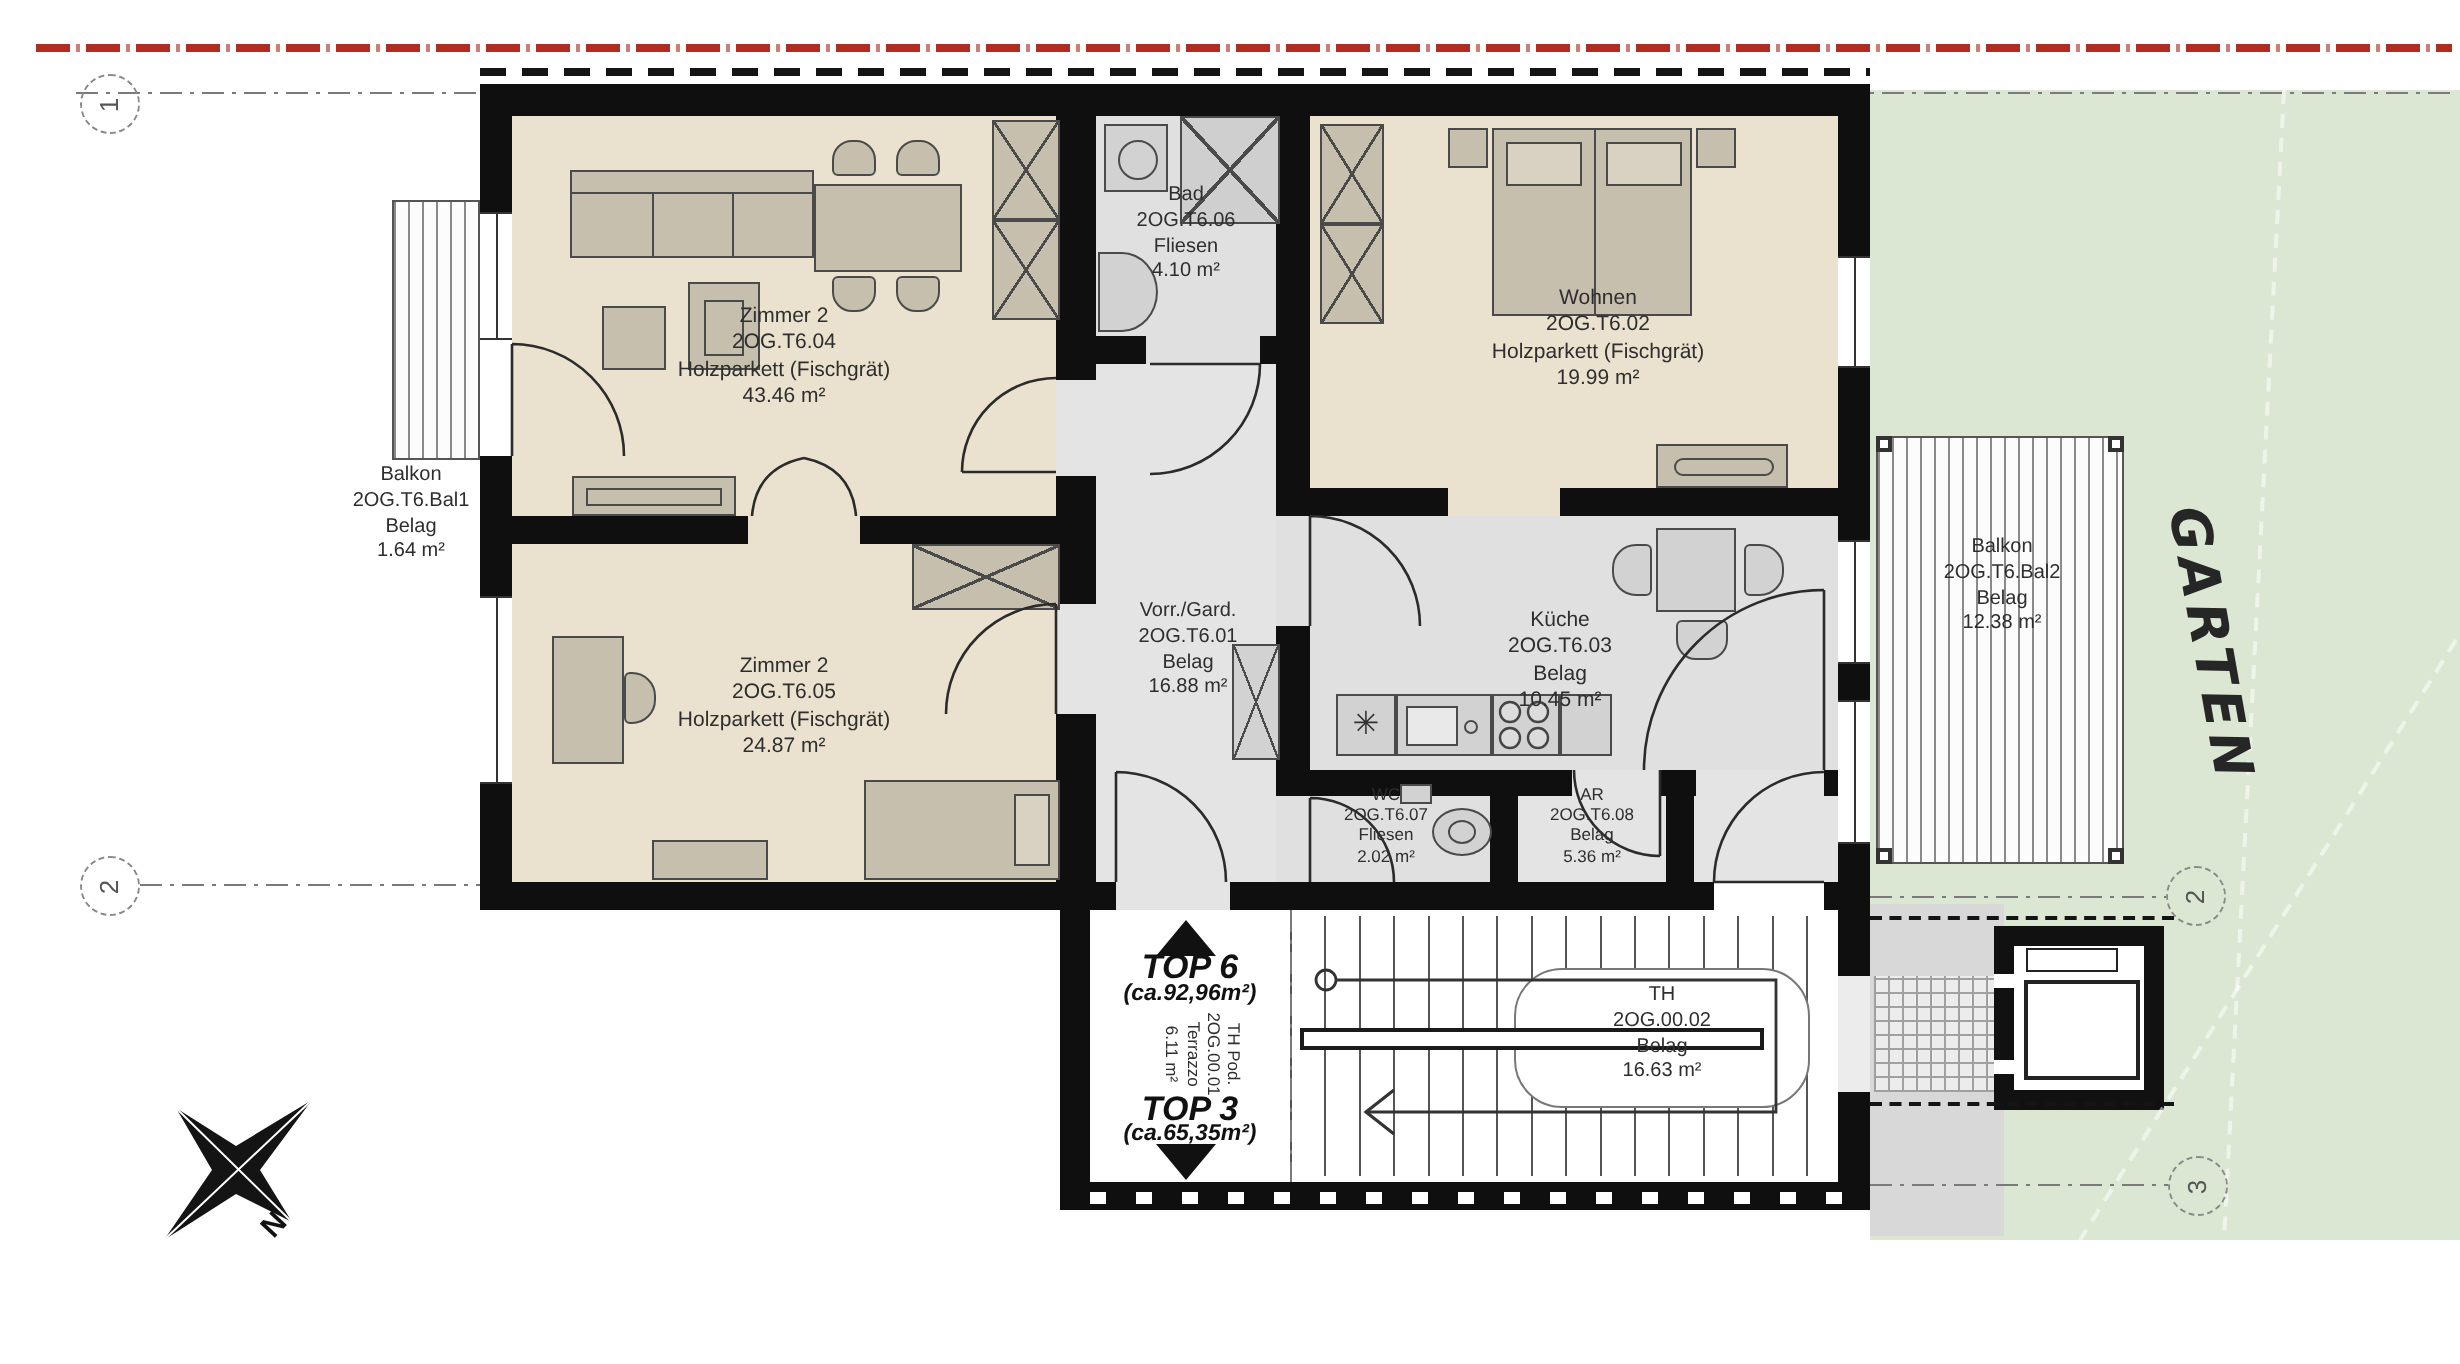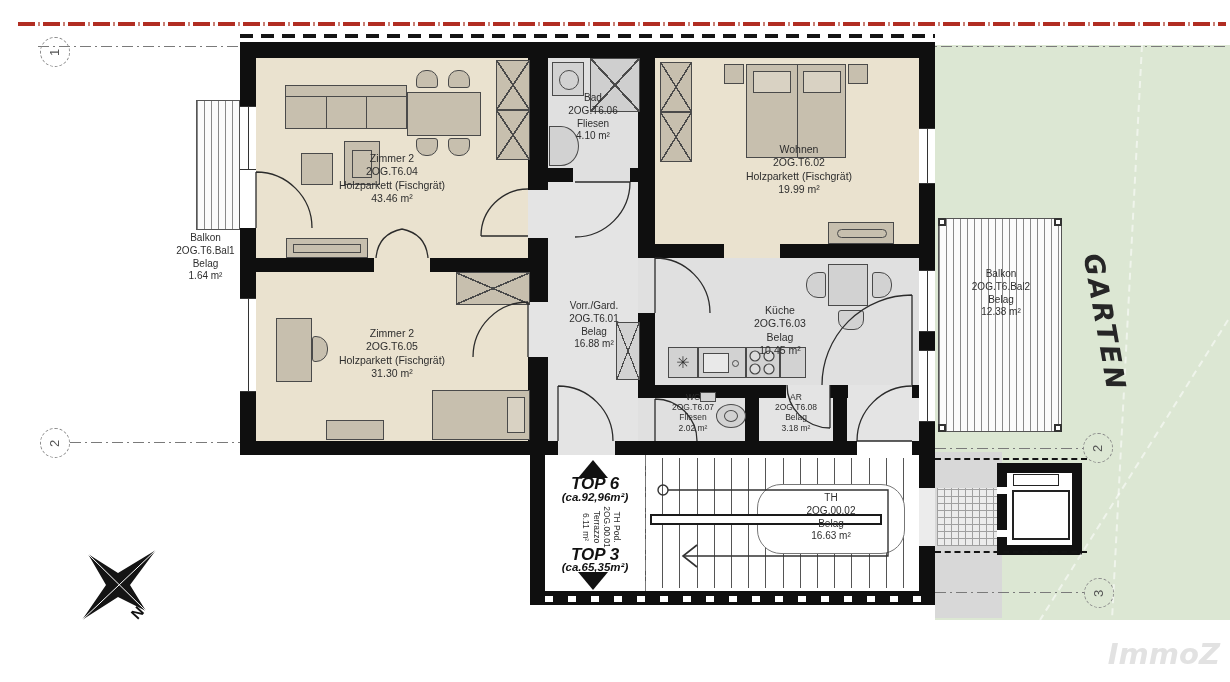--- a/index.html
+++ b/index.html
@@ -242,21 +242,21 @@
   <div class="abs room-label" style="left:292px;top:152px;width:200px;">
     <span>Zimmer 2</span>
     <span>2OG.T6.04</span>
     <span>Holzparkett (Fischgrät)</span>
     <span>43.46 m²</span>
   </div>
   <div class="abs room-label" style="left:292px;top:307px;width:200px;margin-top:20px;">
     <span>Zimmer 2</span>
     <span>2OG.T6.05</span>
     <span>Holzparkett (Fischgrät)</span>
-    <span>31.30 m²</span>
+    <span>24.87 m²</span>
   </div>
   <div class="abs room-label md" style="left:543px;top:92px;width:100px;">
     <span>Bad</span>
     <span>2OG.T6.06</span>
     <span>Fliesen</span>
     <span>4.10 m²</span>
   </div>
   <div class="abs room-label md" style="left:546px;top:300px;width:96px;">
     <span>Vorr./Gard.</span>
     <span>2OG.T6.01</span>
@@ -278,21 +278,21 @@
   <div class="abs room-label sm" style="left:648px;top:392px;width:90px;">
     <span>WC</span>
     <span>2OG.T6.07</span>
     <span>Fliesen</span>
     <span>2.02 m²</span>
   </div>
   <div class="abs room-label sm" style="left:757px;top:392px;width:78px;">
     <span>AR</span>
     <span>2OG.T6.08</span>
     <span>Belag</span>
-    <span>3.18 m²</span>
+    <span>5.36 m²</span>
   </div>
   <div class="abs room-label md" style="left:158px;top:232px;width:95px;">
     <span>Balkon</span>
     <span>2OG.T6.Bal1</span>
     <span>Belag</span>
     <span>1.64 m²</span>
   </div>
   <div class="abs room-label md" style="left:952px;top:268px;width:98px;">
     <span>Balkon</span>
     <span>2OG.T6.Bal2</span>
@@ -315,15 +315,14 @@
   <div class="abs marker" style="left:40px;top:428px;">
       <span>2</span>
     </div>
   <div class="abs marker" style="left:1083px;top:433px;">
       <span>2</span>
     </div>
   <div class="abs marker" style="left:1084px;top:578px;">
       <span>3</span>
     </div>
 
-  <div class="abs" style="left:1105px;top:637px;width:115px;text-align:right;font-weight:bold;font-style:italic;font-size:29px;color:#e2e2e2;font-family:'DejaVu Sans',sans-serif;">ImmoZ</div>
 
 </div>
 
 </body></html>

